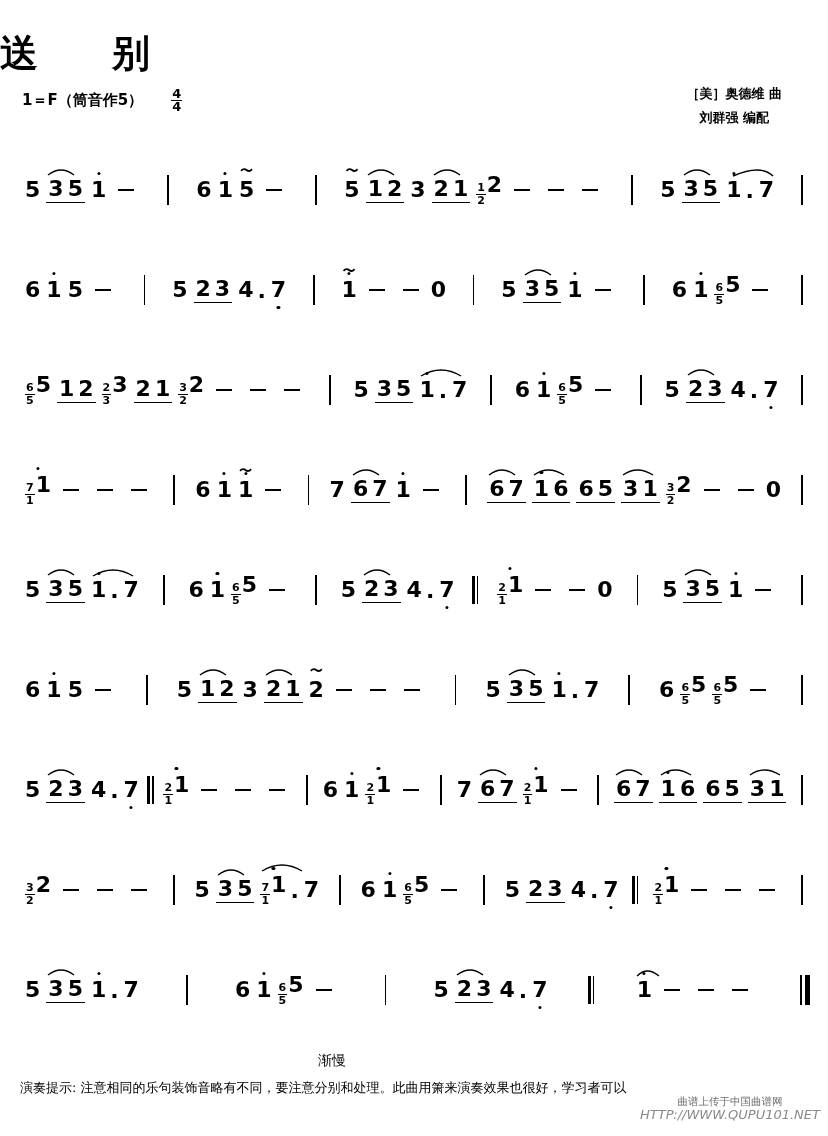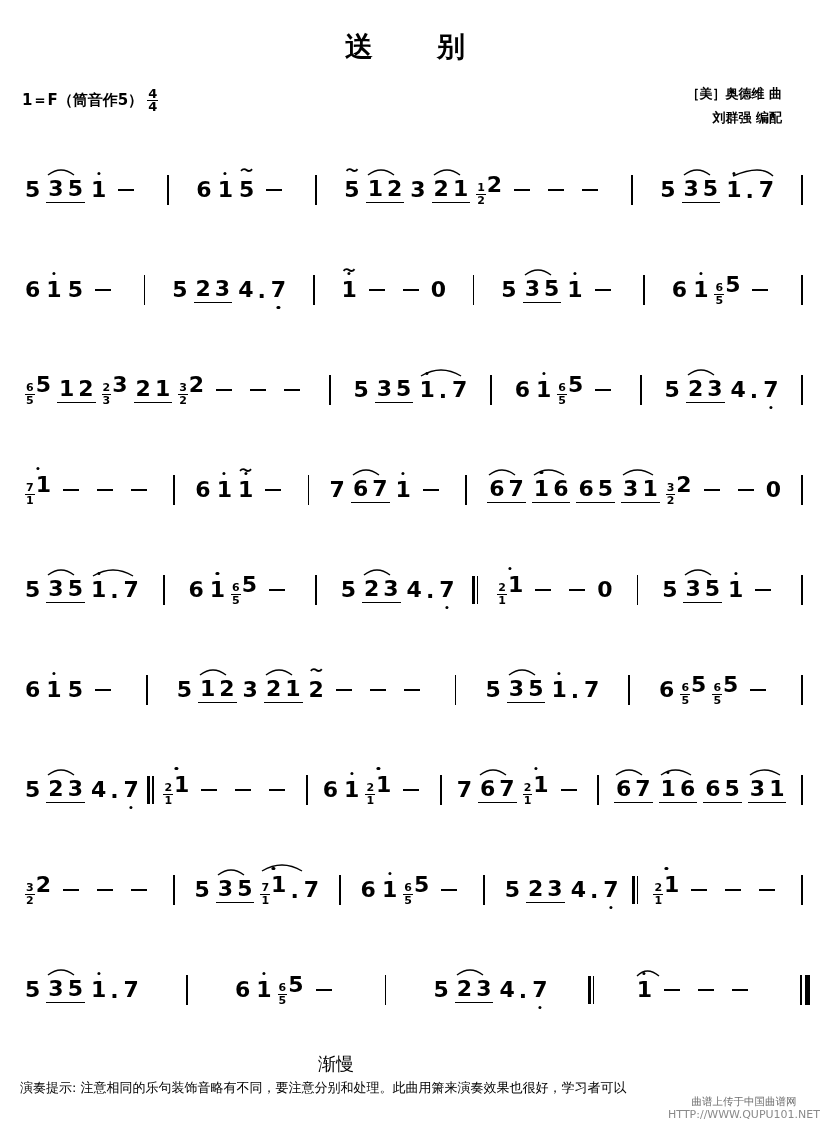--- a/index.html
+++ b/index.html
@@ -11,46 +11,47 @@
     color: #000000;
     position: relative;
     overflow: hidden;
   }
   .sheet {
     position: relative;
     width: 828px;
     height: 1136px;
   }
   .title {
-    text-align: center;
-    font-size: 28px;
+    text-align: left;
+    font-size: 38px;
     font-weight: bold;
     letter-spacing: 18px;
     padding-top: 28px;
     font-family: "DejaVu Sans", sans-serif;
   }
   .credits {
     position: absolute;
     right: 46px;
     top: 82px;
-    text-align: right;
+    text-align: center;
     font-size: 13px;
     font-weight: bold;
     line-height: 24px;
     font-family: "DejaVu Sans", sans-serif;
   }
   .keysig {
     position: absolute;
     left: 22px;
     top: 88px;
     font-size: 15px;
     font-weight: bold;
     font-family: "DejaVu Sans", sans-serif;
     display: flex;
     align-items: center;
+    gap: 24px;
   }
   .keysig .frac {
     display: inline-flex;
     flex-direction: column;
     line-height: 0.95;
     font-size: 13px;
     margin-left: 4px;
     text-align: center;
   }
   .keysig .frac span:first-child { border-bottom: 1.4px solid #000; padding: 0 1px; }
@@ -175,21 +176,21 @@
     font-size: 11px;
     font-weight: bold;
     line-height: 1;
     margin-right: 1px;
     font-family: "DejaVu Sans", sans-serif;
     transform: translateY(-1px);
   }
   .prefix-frac span:first-child { border-bottom: 1.3px solid #000; padding: 0 1px 1px 1px; }
   .tempo-mark {
     position: absolute;
-    font-size: 18px;
+    font-size: 14px;
     font-family: "DejaVu Sans", sans-serif;
   }
   .footnote {
     position: absolute;
     left: 20px;
     right: 5px;
     bottom: 36px;
     font-size: 13px;
     line-height: 24px;
     font-family: "DejaVu Sans", sans-serif;
@@ -199,21 +200,21 @@
   .watermark {
     position: absolute;
     right: 8px;
     bottom: 14px;
     text-align: center;
     font-size: 10.5px;
     color: #6e6e6e;
     line-height: 14px;
     font-family: "DejaVu Sans", sans-serif;
   }
-  .watermark .url { color: #8a8a8a; font-size: 11px; }
+  .watermark .url { color: #8a8a8a; font-size: 13px; font-style: italic; }
   .rep {
     display: inline-flex;
     align-items: center;
     margin-right: 2px;
   }
   .rep .thick { width: 3.4px; height: 28px; background: #000; }
   .rep .thin { width: 1.4px; height: 28px; background: #000; margin-left: 2px; }
 </style>
 </head>
 <body>

